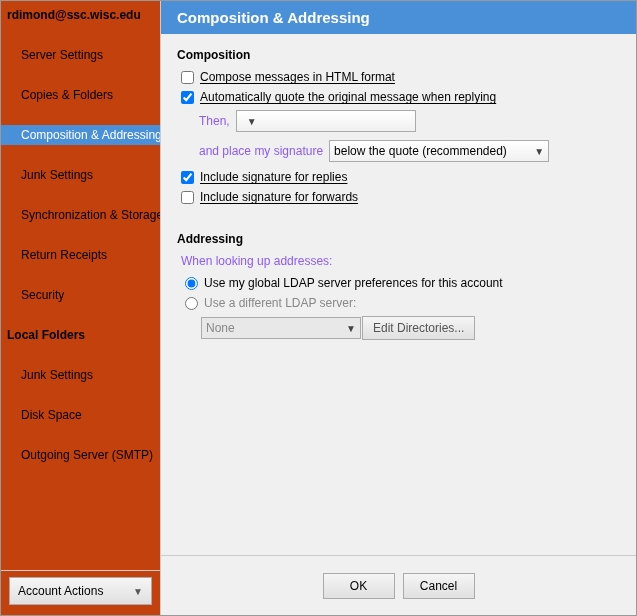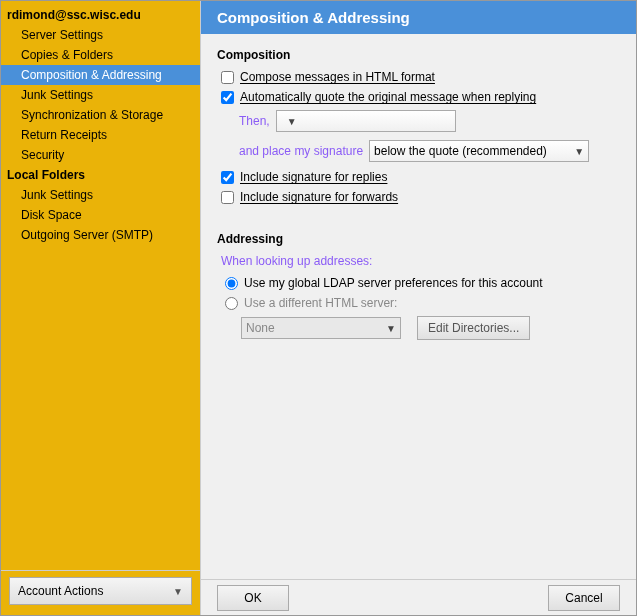--- a/index.html
+++ b/index.html
@@ -68,27 +68,28 @@
     }
 
     .content {
       display: flex;
       flex: 1;
       overflow: hidden;
     }
 
     
     .sidebar {
-      width: 200px;
-      background: #eab308;
+      width: 160px;
+      background: #c2410c;
       border-right: 1px solid #ccc;
       padding: 4px 0;
       overflow-y: auto;
       display: flex;
       flex-direction: column;
+      gap: 20px;
     }
 
     .sidebar-item {
       padding: 3px 8px 3px 12px;
       cursor: pointer;
       font-size: 12px;
       color: #000;
       white-space: nowrap;
     }
 
@@ -250,21 +251,21 @@
       color: #000;
     }
 
     .radio-label-disabled {
       color: #888;
     }
 
     .none-row {
       display: flex;
       align-items: center;
-      gap: 16px;
+      gap: 1px;
       margin-left: 24px;
       margin-top: 4px;
     }
 
     .none-dropdown {
       height: 22px;
       border: 1px solid #aaa;
       background: #e8e8e8;
       font-size: 12px;
       padding: 0 4px;
@@ -282,26 +283,26 @@
       background: linear-gradient(to bottom, #f5f5f5, #e0e0e0);
       font-size: 12px;
       cursor: pointer;
       display: flex;
       align-items: center;
       color: #555;
     }
 
     
     .bottom-bar {
-      height: 36px;
+      height: 60px;
       border-top: 1px solid #ccc;
       background: #f0f0f0;
       display: flex;
       align-items: center;
-      justify-content: space-between;
+      justify-content: center;
       padding: 4px 16px;
       gap: 8px;
     }
 
     .dialog-btn {
       width: 72px;
       height: 26px;
       border: 1px solid #aaa;
       background: linear-gradient(to bottom, #f5f5f5, #e0e0e0);
       font-size: 12px;
@@ -397,21 +398,21 @@
             <span class="inline-label">When looking up addresses:</span>
           </div>
 
           <div class="radio-row">
             <input type="radio" id="global-ldap" name="ldap" checked="" style="">
             <label class="radio-label" for="global-ldap">Use my global LDAP server preferences for this account</label>
           </div>
 
           <div class="radio-row">
             <input type="radio" id="different-ldap" name="ldap" style="">
-            <label class="radio-label radio-label-disabled" for="different-ldap">Use a different HTML server:</label>
+            <label class="radio-label radio-label-disabled" for="different-ldap">Use a different LDAP server:</label>
           </div>
 
           <div class="none-row">
             <div class="none-dropdown">
               <span>None</span>
               <span class="dropdown-arrow-small">▼</span>
             </div>
             <button class="edit-dirs-btn">
               <span>Edit Directories...</span>
             </button>

